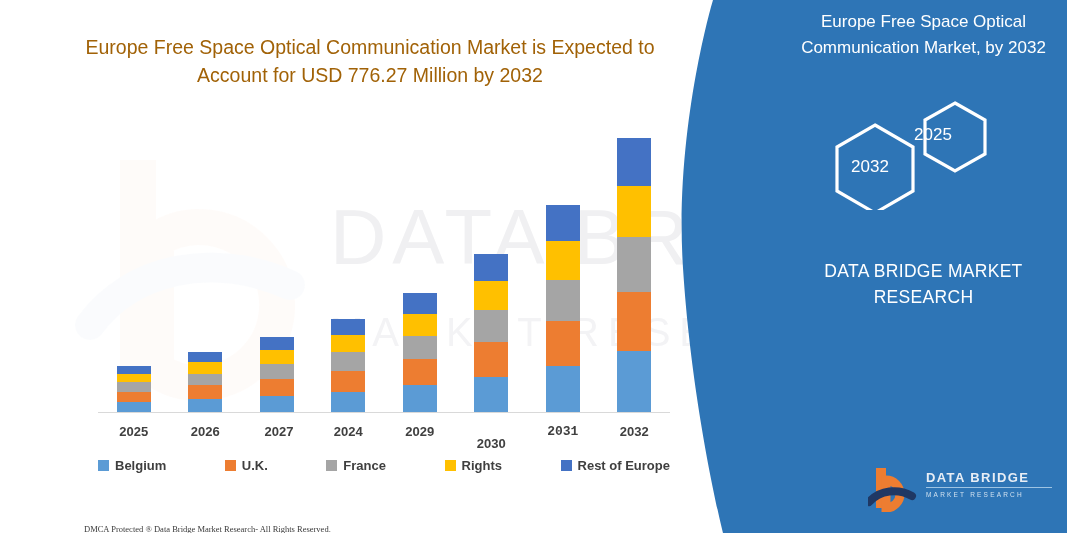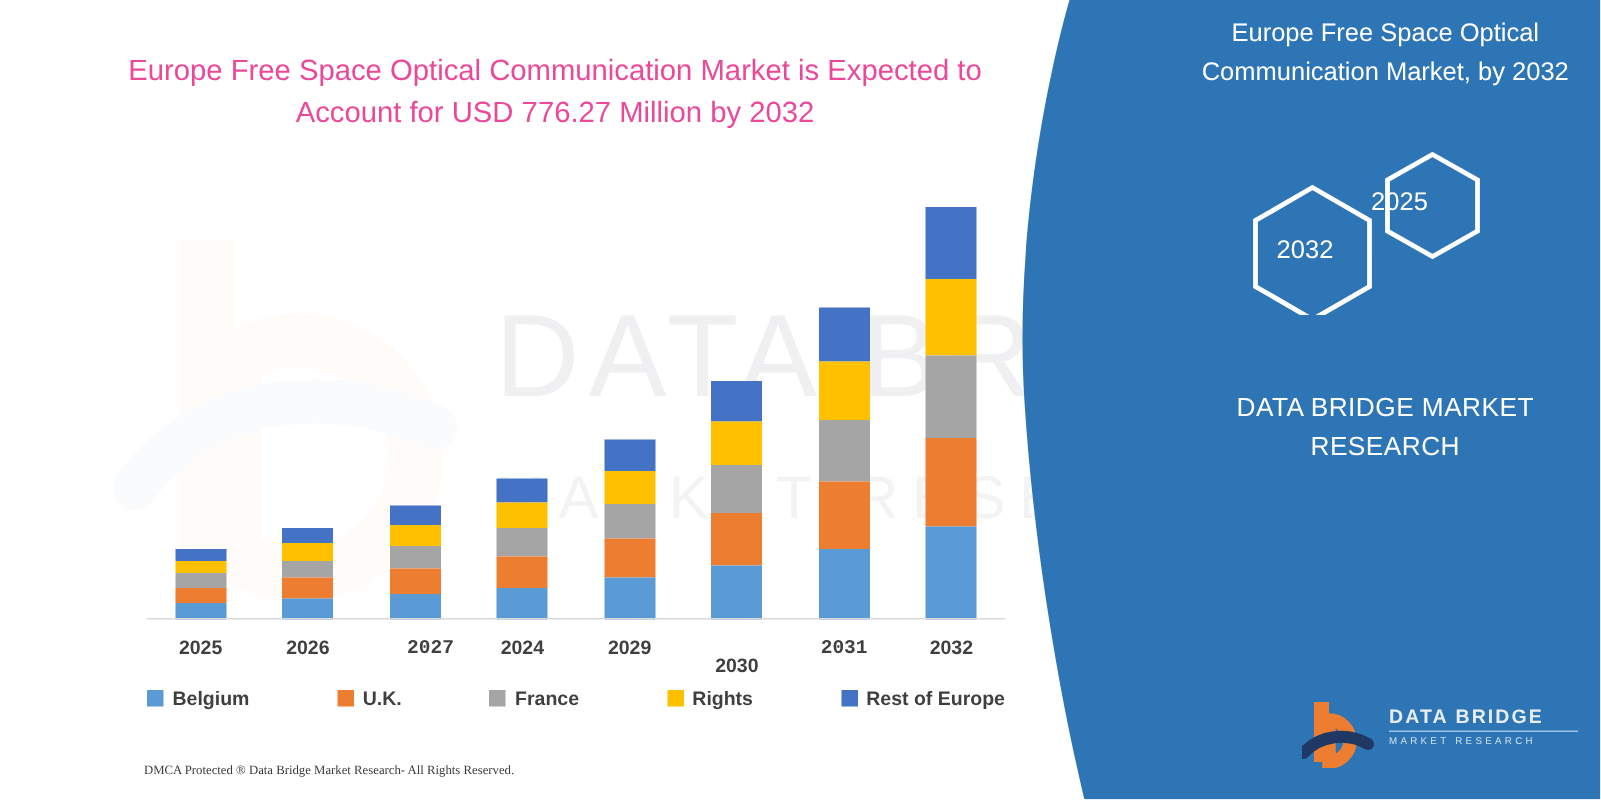--- a/index.html
+++ b/index.html
@@ -25,21 +25,21 @@
   }
   #wm-text2{
     left:330px;top:310px;width:430px;
     font-size:40px;letter-spacing:9px;color:#f3f3f5;
     white-space:nowrap;
   }
 
   
   #chart-title{
     position:absolute;left:70px;top:34px;width:600px;
-    text-align:center;color:#ec4899;font-size:19.5px;line-height:1.42;
+    text-align:center;color:#a16207;font-size:19.5px;line-height:1.42;
   }
 
   #plot{position:absolute;left:98px;top:120px;width:572px;height:293px;}
   #axis-line{position:absolute;left:98px;top:412px;width:572px;height:1px;background:#d9d9d9;}
 
   .bar{position:absolute;bottom:0;width:34px;}
   .seg{width:100%;display:block;}
 
   #xlabels{position:absolute;left:98px;top:424px;width:572px;height:20px;}
   .xlab{
@@ -51,21 +51,21 @@
     position:absolute;left:98px;top:455px;width:572px;height:20px;
     display:flex;align-items:center;justify-content:space-between;
   }
   .legend-item{display:flex;align-items:center;gap:6px;}
   .legend-swatch{width:11px;height:11px;display:inline-block;}
   .legend-label{font-size:13px;font-weight:bold;color:#3f3f3f;white-space:nowrap;}
 
   #footer{position:absolute;left:84px;top:508px;width:600px;height:14px;}
   .foot{position:absolute;top:0;font-size:8.5px;color:#3a3a3a;
         font-family:"Liberation Serif", serif;white-space:nowrap;}
-  #foot-left{left:12px;}
+  #foot-left{left:0;margin-top:16px;}
   #foot-right{left:344px;}
 
   
   #panel-svg{position:absolute;left:660px;top:0;width:407px;height:533px;}
   #panel-content{position:absolute;left:780px;top:0;width:287px;height:438px;}
   #panel-title{
     position:absolute;left:5px;top:9px;width:277px;
     text-align:center;color:#ffffff;font-size:17px;line-height:1.5;
   }
   #hexes{position:absolute;left:20px;top:95px;width:250px;height:115px;}
@@ -157,21 +157,21 @@
         <div class="seg" style="height: 51.35px; background: rgb(255, 192, 0);"></div>
         <div class="seg" style="height: 55.3px; background: rgb(165, 165, 165);"></div>
         <div class="seg" style="height: 59.25px; background: rgb(237, 125, 49);"></div>
         <div class="seg" style="height: 61.62px; background: rgb(91, 155, 213);"></div>
       </div>
     </div>
   <div id="axis-line"></div>
   <div id="xlabels">
       <div class="xlab" style="left: -0.25px;">2025</div>
       <div class="xlab" style="left: 71.25px;">2026</div>
-      <div class="xlab" style="left: 153px; font-family: Liberation Mono, monospace;">2027</div>
+      <div class="xlab" style="left: 145px;">2027</div>
       <div class="xlab" style="left: 214.25px;">2024</div>
       <div class="xlab" style="left: 285.75px;">2029</div>
       <div class="xlab" style="left: 357.25px; margin-top: 12px;">2030</div>
       <div class="xlab" style="left: 428.75px; font-family: Liberation Mono, monospace;">2031</div>
       <div class="xlab" style="left: 500.25px;">2032</div>
     </div>
 
   <div id="legend">
       <div class="legend-item">
         <span class="legend-swatch" style="background: rgb(91, 155, 213);"></span>

